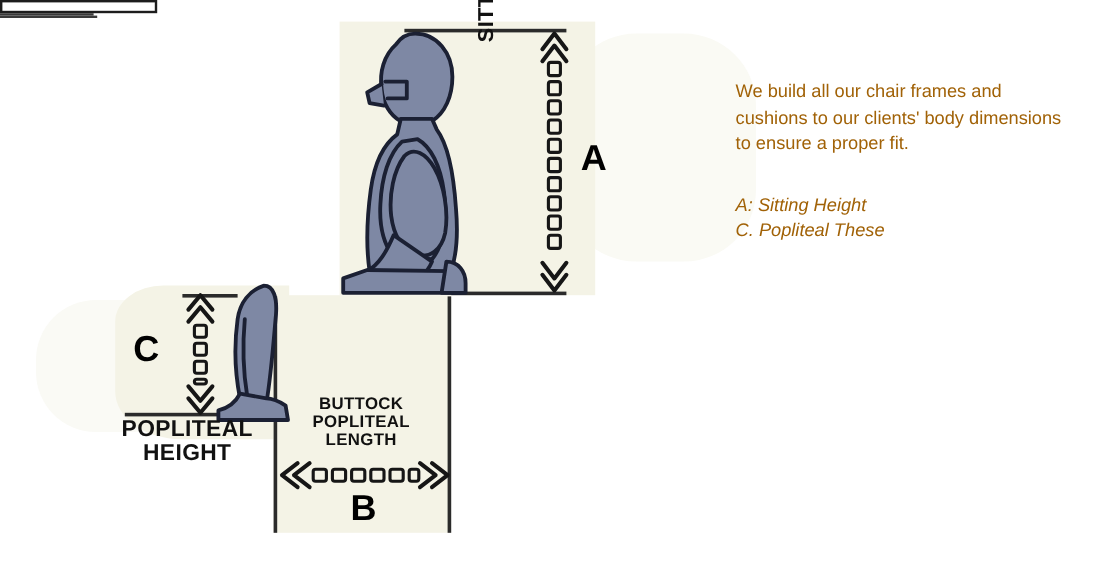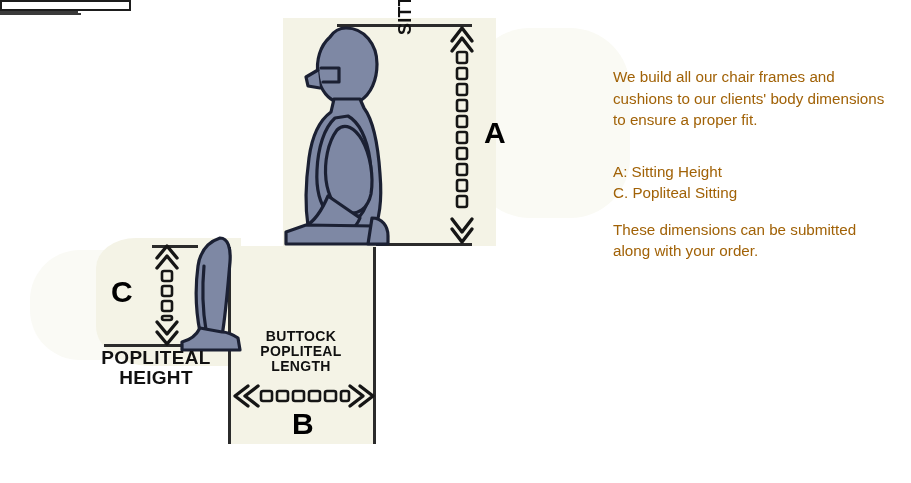--- a/index.html
+++ b/index.html
@@ -121,21 +121,21 @@
   #copy {
     position: absolute;
     left: 613px; top: 66px;
     width: 276px;
     color: #a16207;
     font-size: 15.2px;
     line-height: 1.42;
   }
   #copy p { margin: 0; }
   #copy .gap { height: 15px; }
-  #copy .dim-list { margin: 0; }
+  #copy .dim-list { margin: 0; font-style: italic; }
   #copy .dim-list div { white-space: nowrap; }
 </style>
 </head>
 <body>
 
 <div id="canvas">
 
   <div class="wash" id="wash-halo-a"></div>
   <div class="wash" id="wash-halo-b"></div>
   <div class="wash" id="wash-left"></div>
@@ -274,19 +274,18 @@
 
   <div class="callout" id="callout-c">C</div>
   <div id="leader-c"></div>
 
   <div id="copy">
     <p>We build all our chair frames and cushions to our clients' body dimensions to ensure a proper fit.</p>
     <div class="gap"></div>
     <div class="gap"></div>
     <div class="dim-list">
       <div>A: Sitting Height</div>
-      <div>C. Popliteal Sitting</div>
+      <div>C. Popliteal These</div>
     </div>
     <div class="gap"></div>
-    <p>These dimensions can be submitted along with your order.</p>
   </div>
 
 </div>
 
 </body></html>

